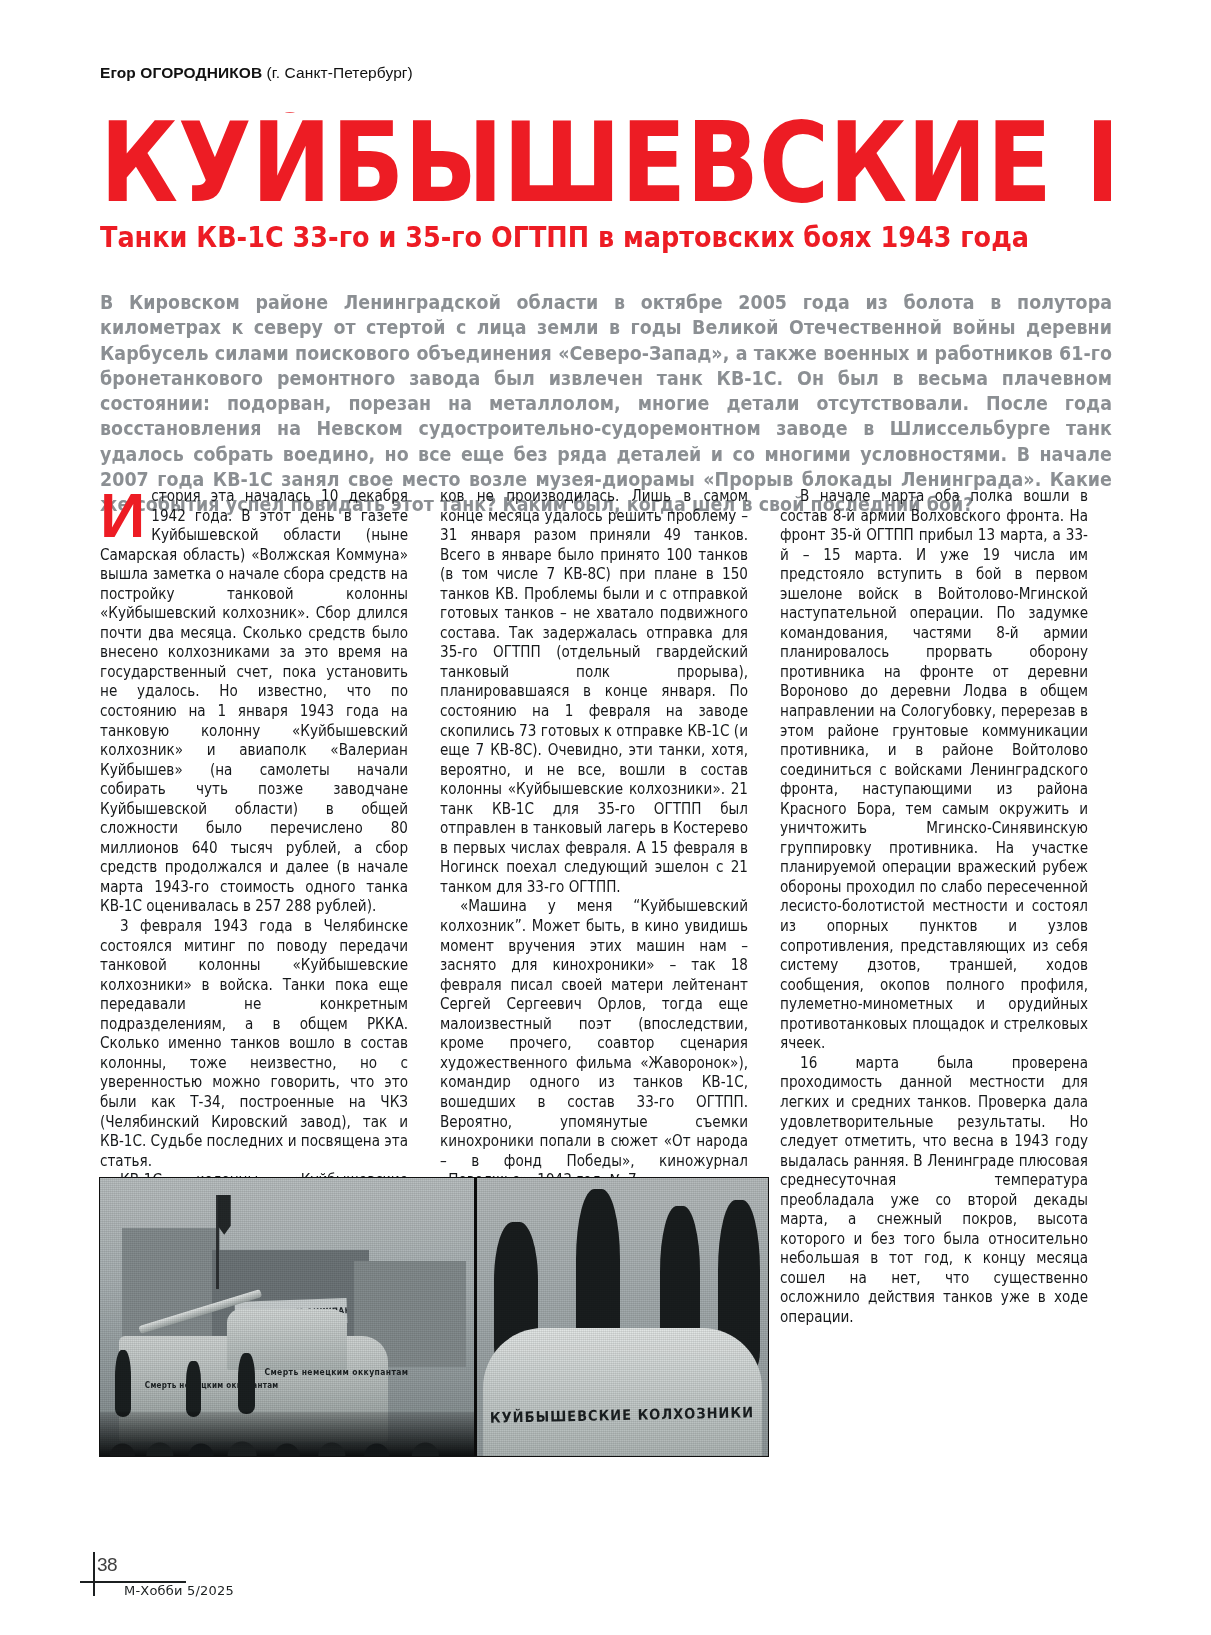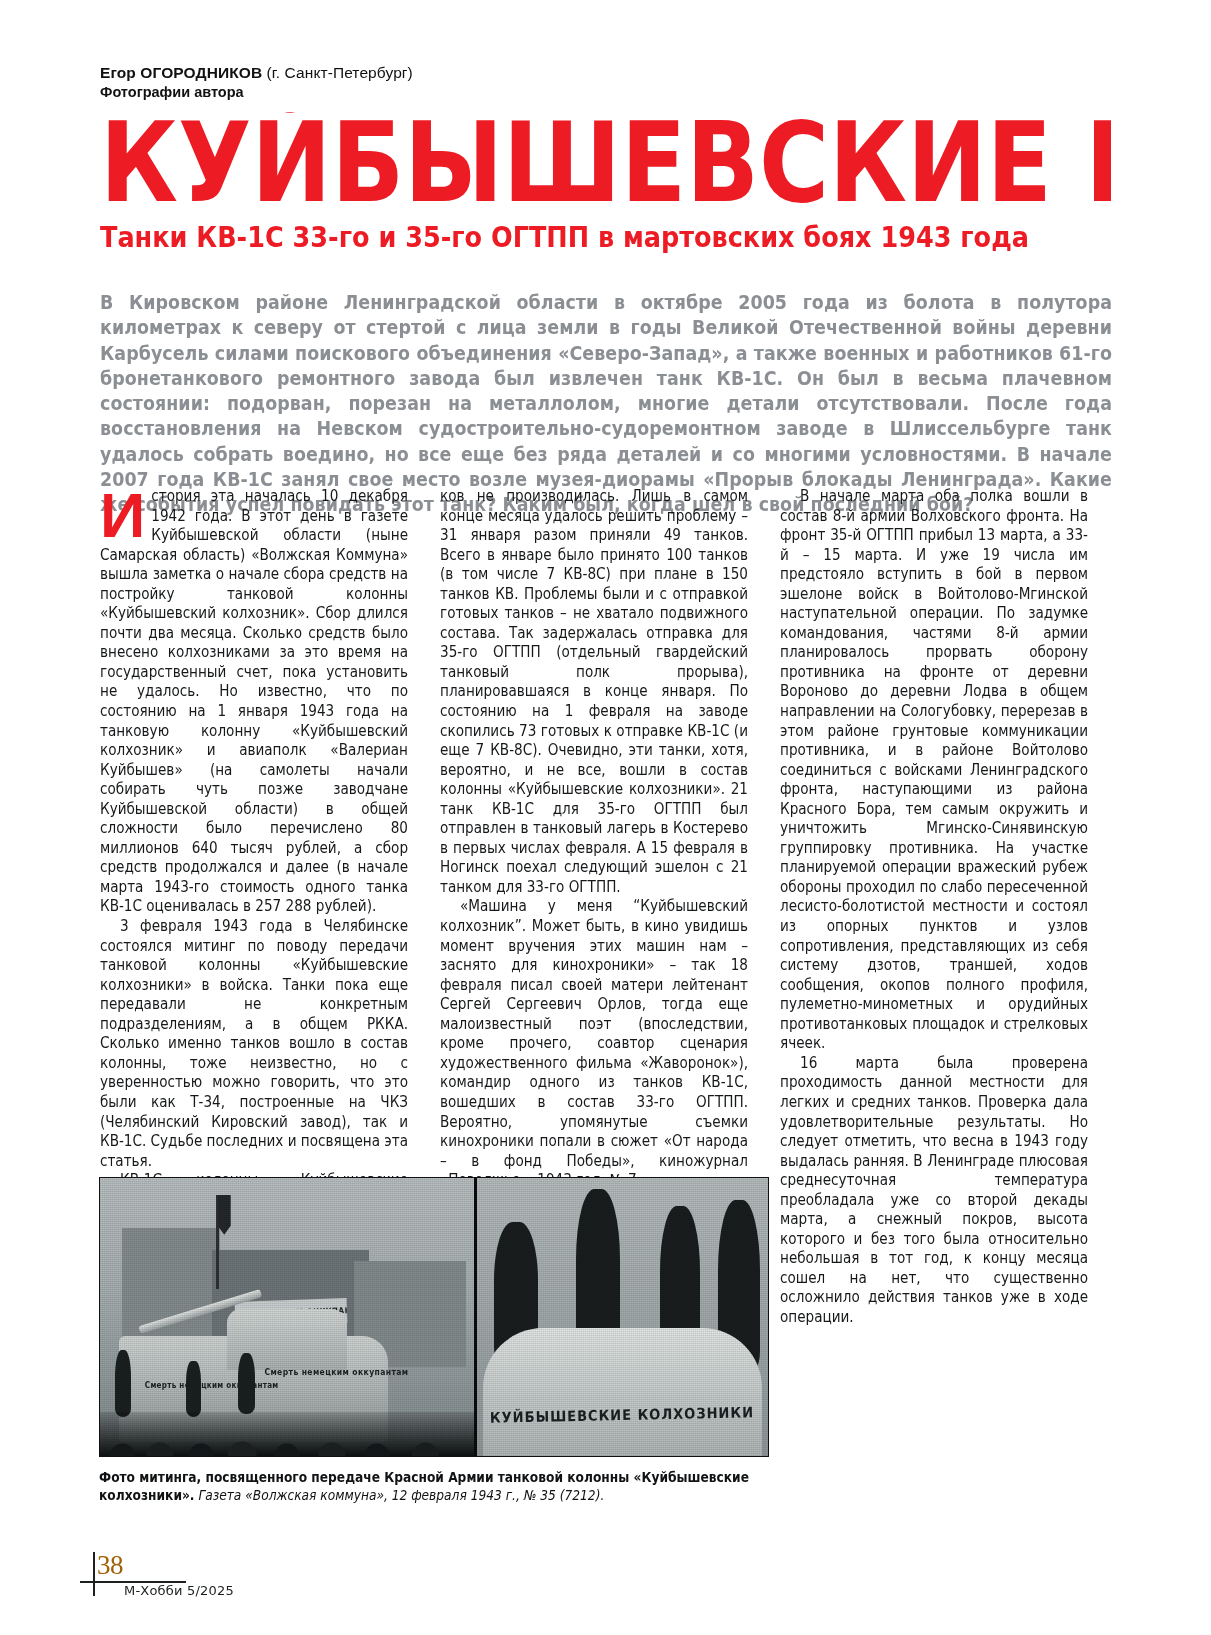--- a/index.html
+++ b/index.html
@@ -222,37 +222,36 @@
     position:absolute;left:80px;top:1552px;width:400px;height:56px;
   }
   .f-vrule{
     position:absolute;left:13px;top:0;width:2px;height:44px;background:#1b1f20;
   }
   .f-hrule{
     position:absolute;left:0;top:29px;width:106px;height:2px;background:#1b1f20;
   }
   .f-pageno{
     position:absolute;left:17px;top:-2px;
-    font-family:Liberation Serif, serif;
-    font-size:27px;color:#a16207;line-height:30px;letter-spacing:-.5px;
+    font-family:Liberation Sans, sans-serif;
+    font-size:19px;color:#404040;line-height:30px;letter-spacing:-.5px;
   }
   .f-mag{
     position:absolute;left:44px;top:31px;
     font-family:"DejaVu Sans","Liberation Sans",sans-serif;
     font-size:13px;color:#1b1f20;letter-spacing:.2px;
   }
 </style>
 </head>
 <body>
 
 <div class="page">
 
   <div class="byline">
     <div class="l1"><b>Егор ОГОРОДНИКОВ</b><span> (г. Санкт-Петербург)</span></div>
-    <div class="l2">Фотографии автора</div>
   </div>
 
   <div class="title-wrap">
     <div class="title">Куйбышевские колхозники</div>
   </div>
   <div class="subtitle">Танки КВ-1С 33-го и 35-го ОГТПП в мартовских боях 1943 года</div>
 
   <div class="lead">В Кировском районе Ленинградской области в октябре 2005 года из болота в полутора километрах к северу от стертой с лица земли в годы Великой Отечественной войны деревни Карбусель силами поискового объединения «Северо-Запад», а также военных и работников 61-го бронетанкового ремонтного завода был извлечен танк КВ-1С. Он был в весьма плачевном состоянии: подорван, порезан на металлолом, многие детали отсутствовали. После года восстановления на Невском судостроительно-судоремонтном заводе в Шлиссельбурге танк удалось собрать воедино, но все еще без ряда деталей и со многими условностями. В начале 2007 года КВ-1С занял свое место возле музея-диорамы «Прорыв блокады Ленинграда». Какие же события успел повидать этот танк? Каким был, когда шел в свой последний бой?</div>
 
   <div class="cols">
@@ -305,21 +304,20 @@
         <div class="fig" style="left:34%;top:4%;width:44px;height:60%;"></div>
         <div class="fig" style="left:63%;top:10%;width:40px;height:56%;"></div>
         <div class="fig" style="left:83%;top:8%;width:42px;height:60%;"></div>
         <div class="turret-r"></div>
         <div class="turret-text">КУЙБЫШЕВСКИЕ КОЛХОЗНИКИ</div>
         <div class="grain"></div>
       </div>
 
     </div>
 
-    <div class="caption"><b>Фото митинга, посвященного передаче Красной Армии танковой колонны «Куйбышевские колхозники».</b><i> Газета «Волжская коммуна», 12 февраля 1943 г., № 35 (7212).</i></div>
   </div>
 
   <div class="footer">
     <div class="f-vrule"></div>
     <div class="f-hrule"></div>
     <div class="f-pageno">38</div>
     <div class="f-mag">М-Хобби 5/2025</div>
   </div>
 
 </div>

